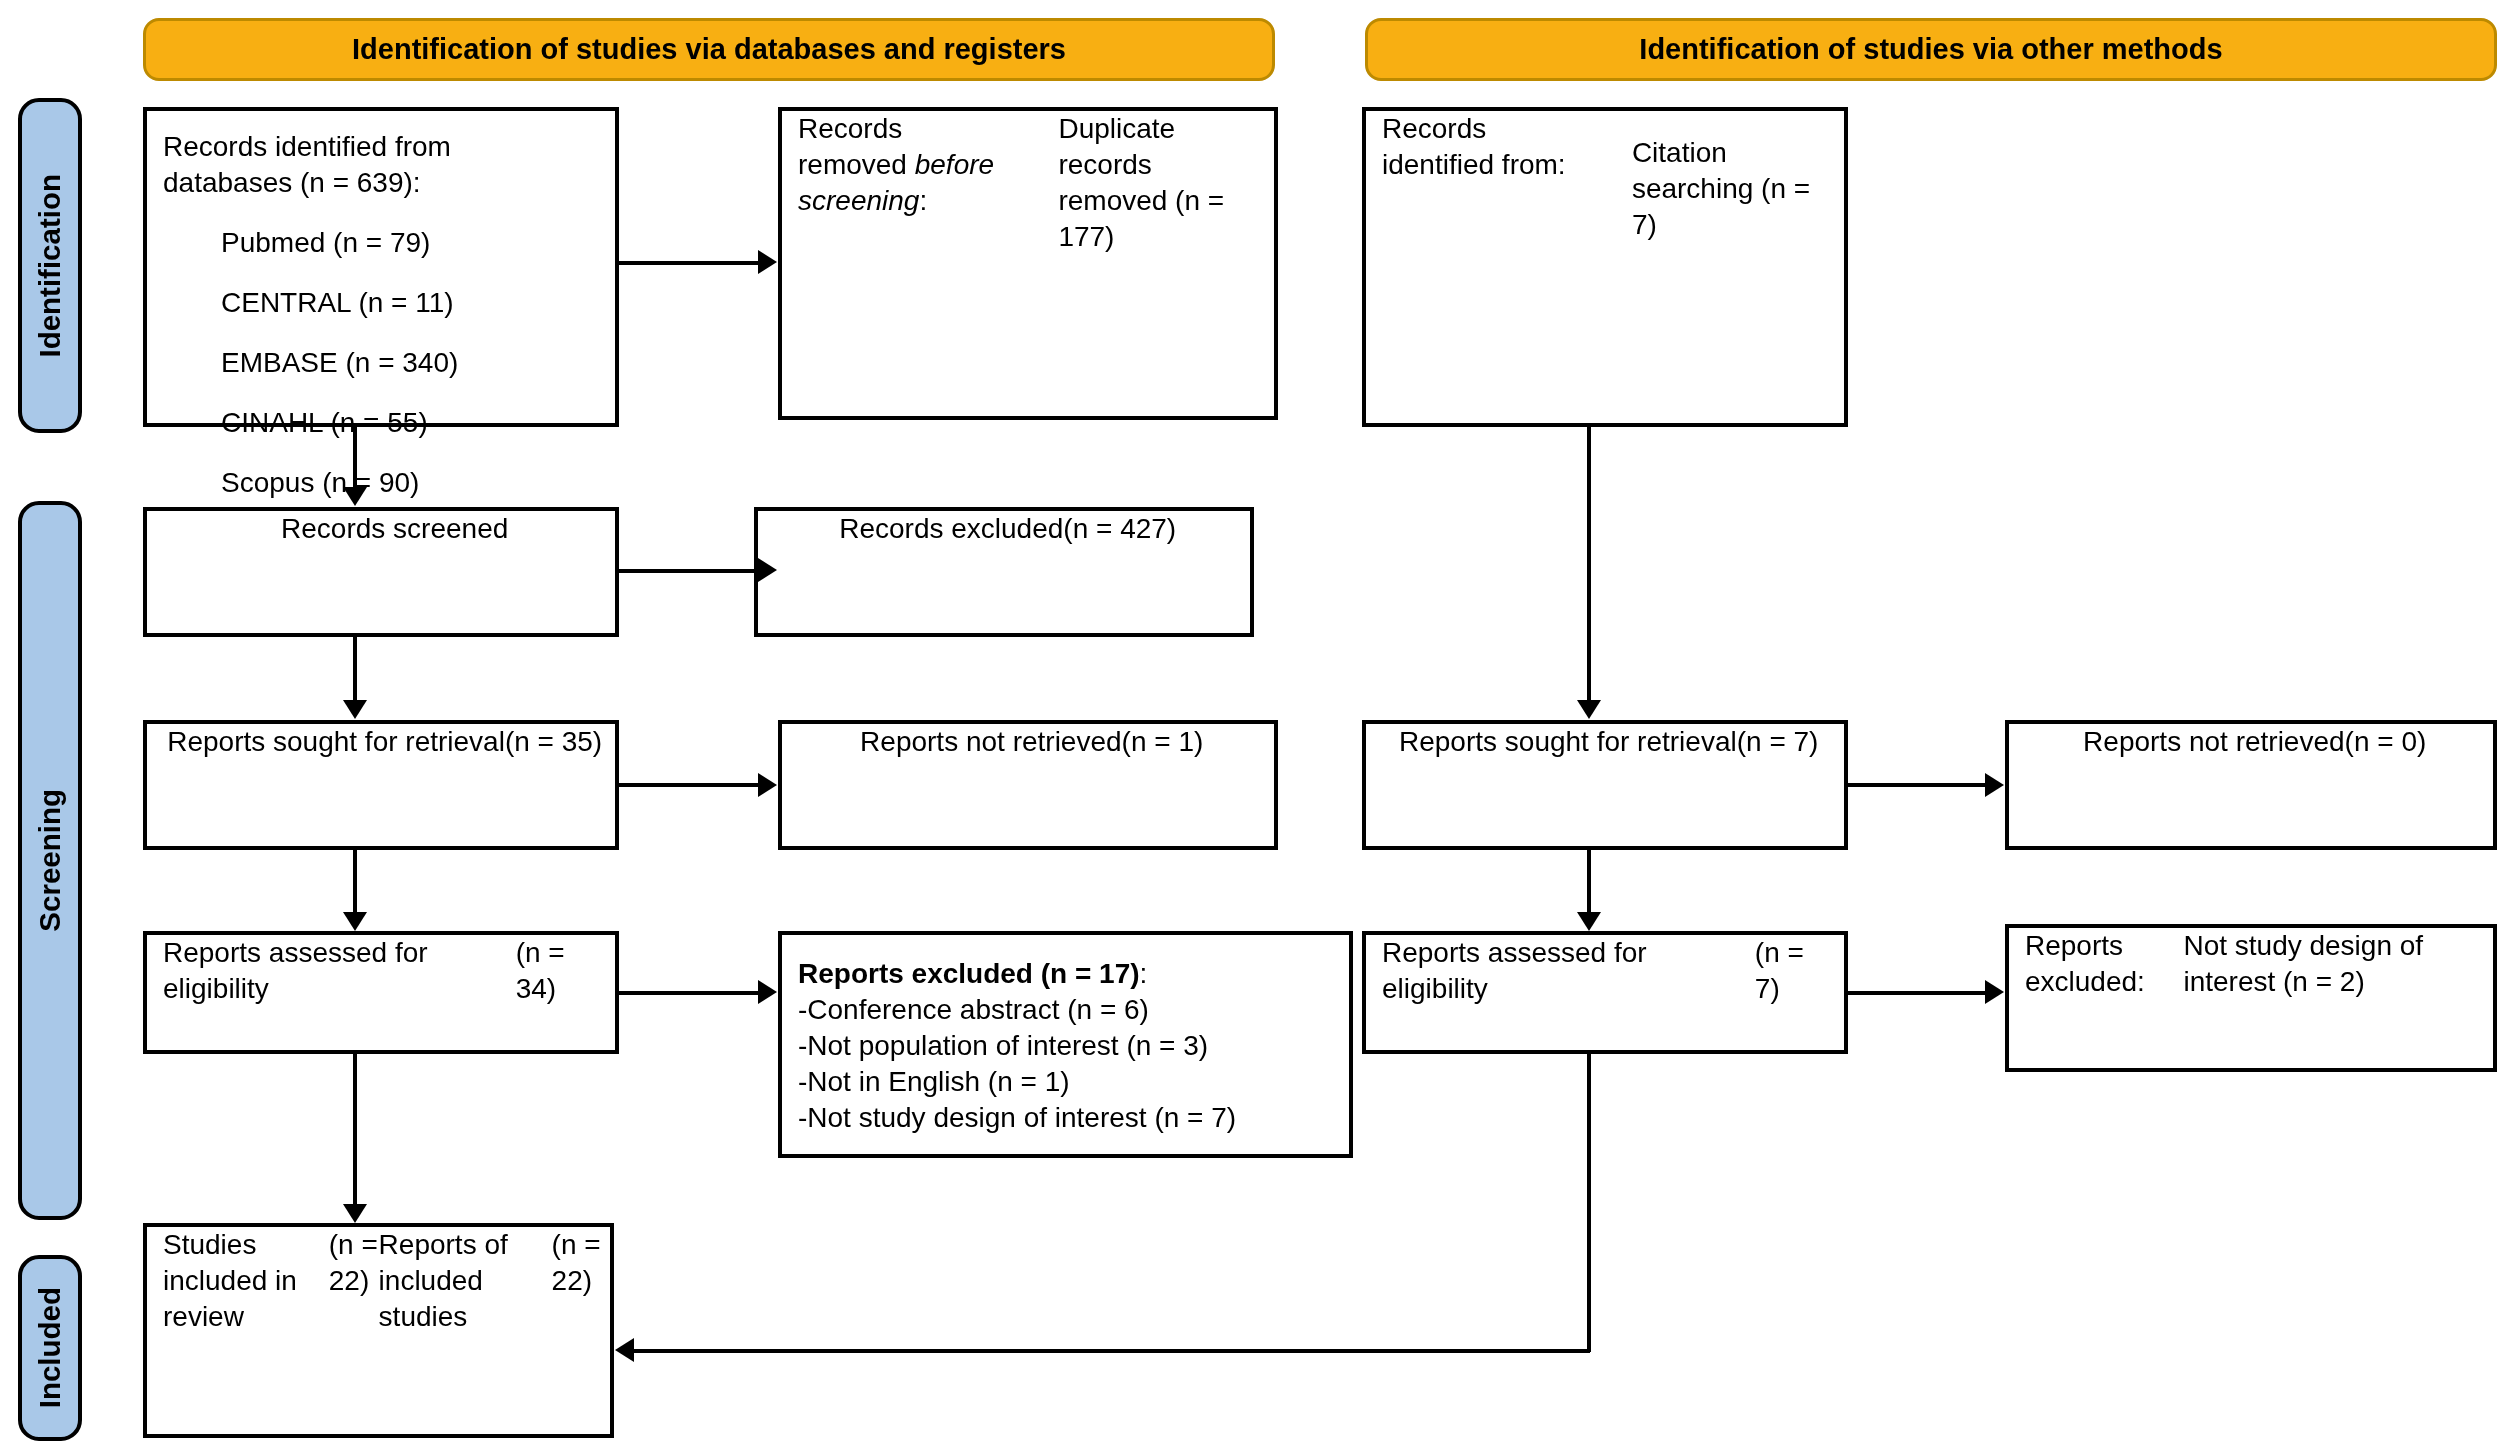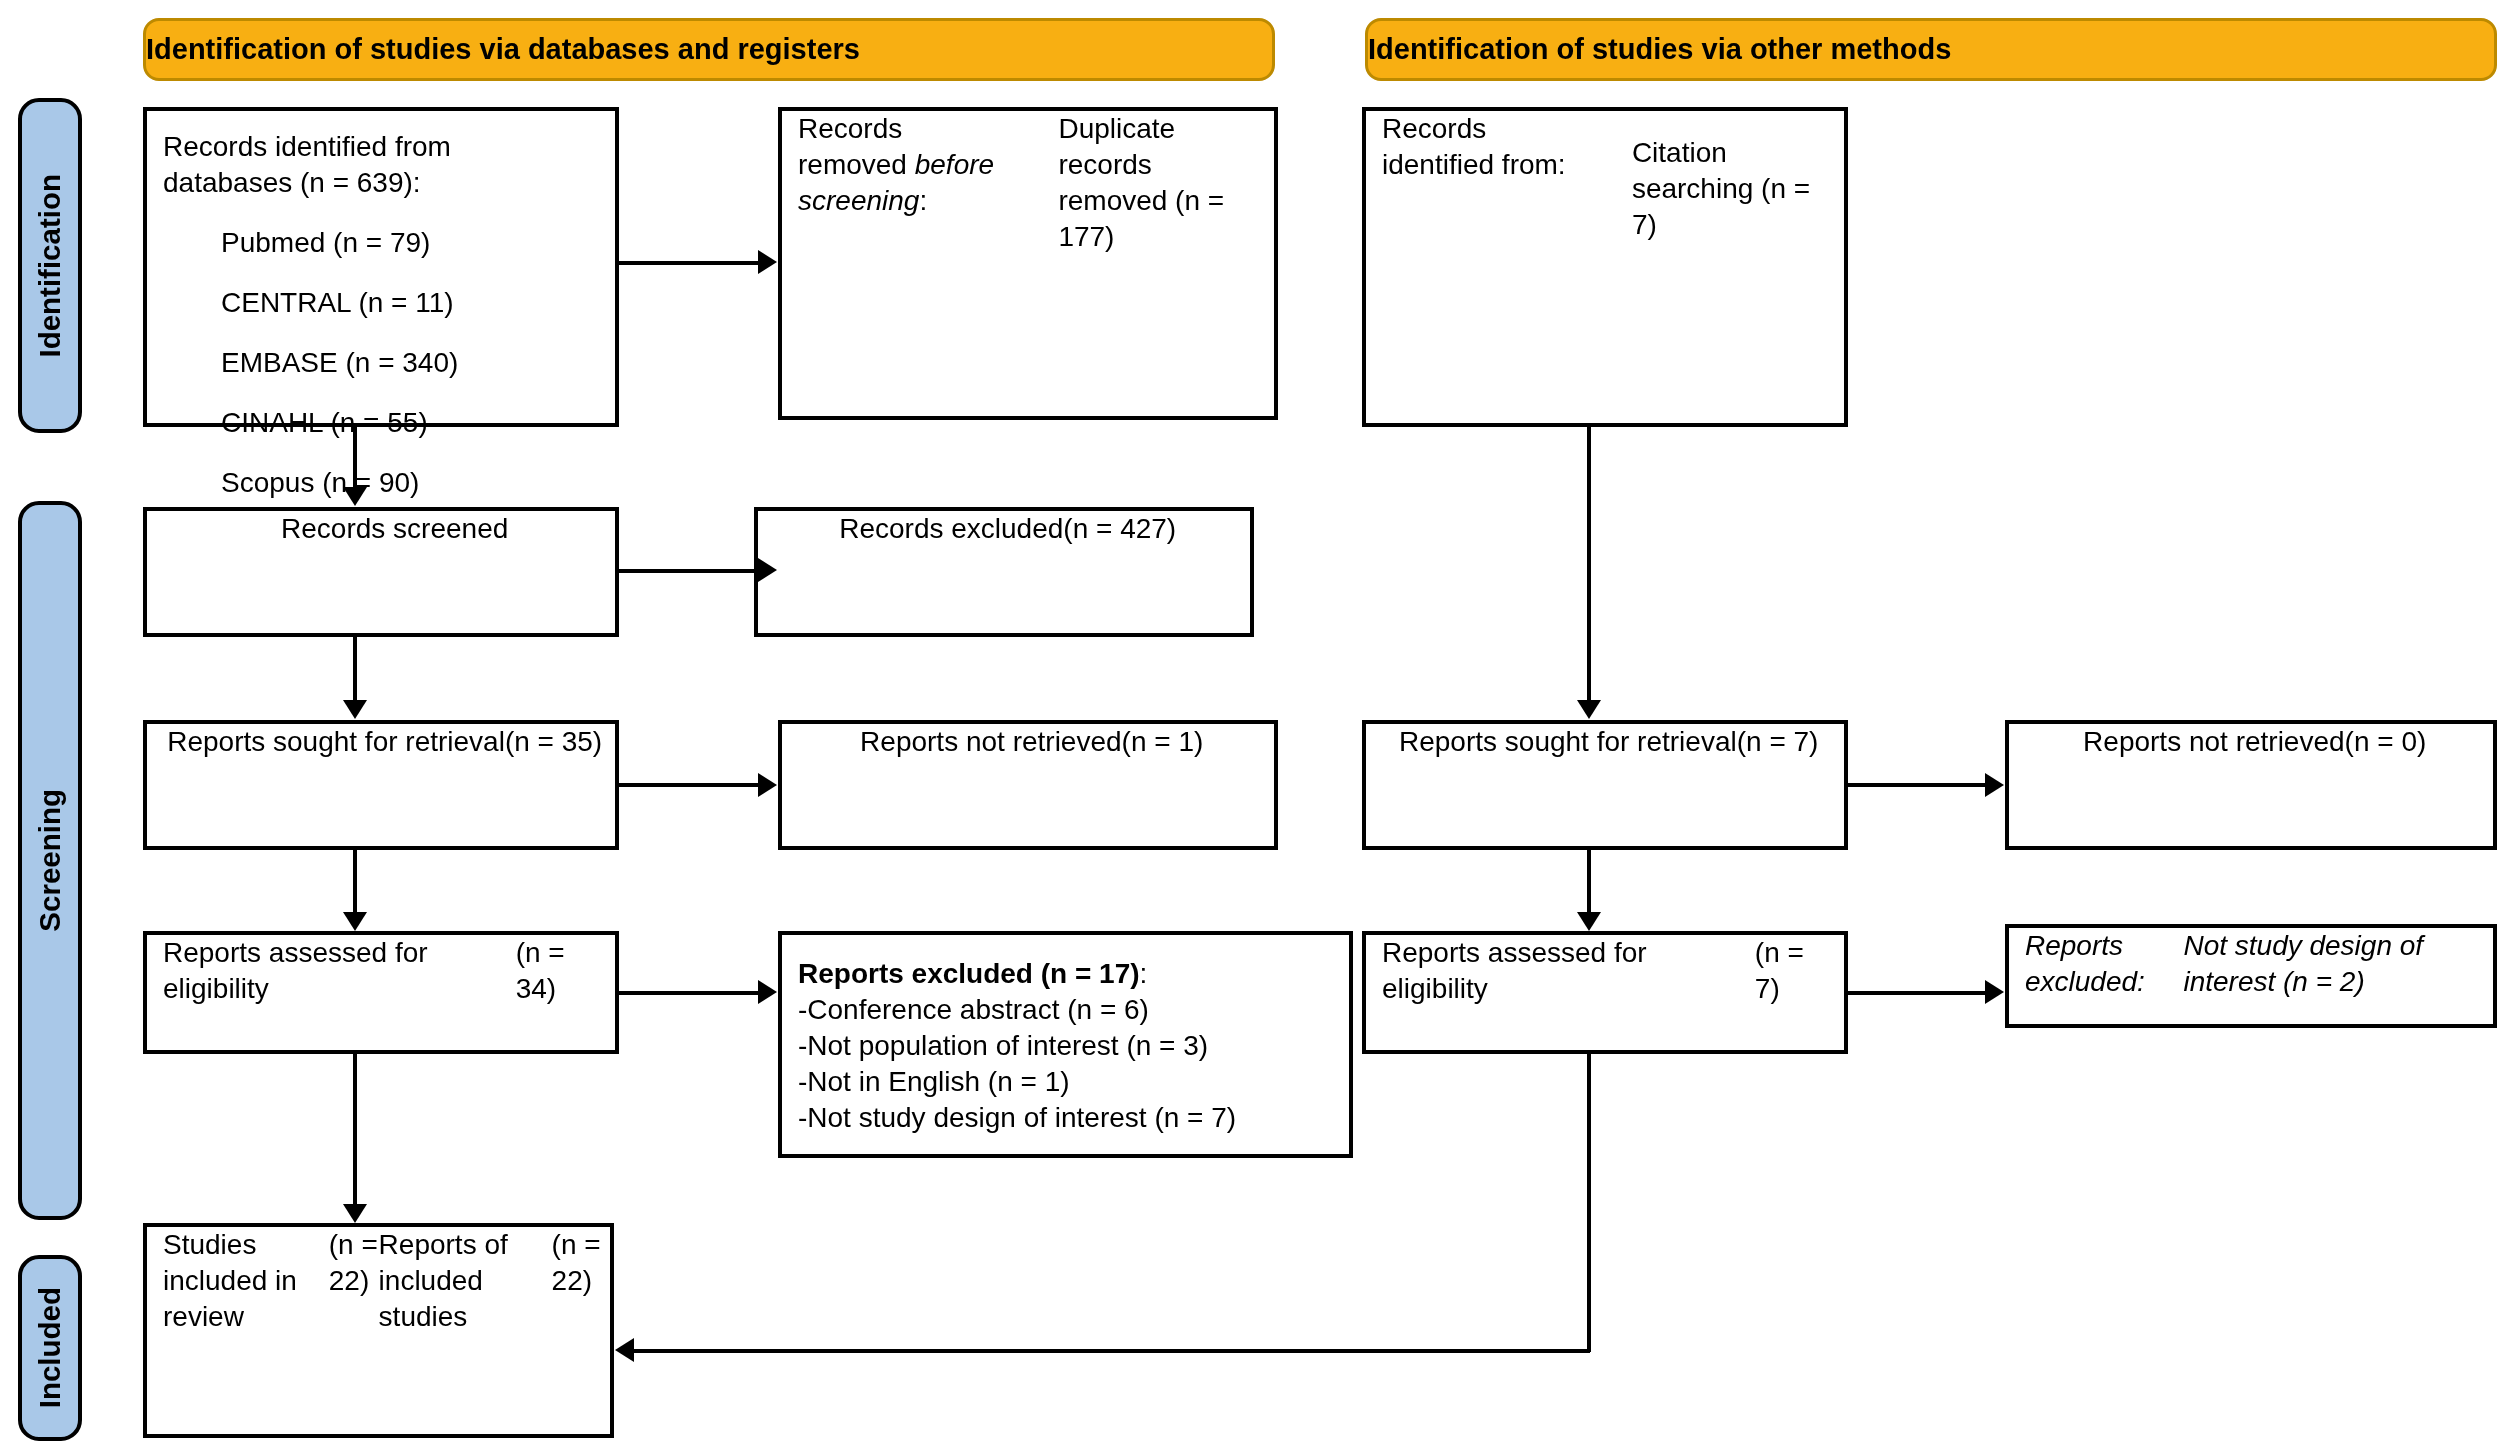--- a/index.html
+++ b/index.html
@@ -9,21 +9,21 @@
     --line-color:#000000;
   }
   html,body{margin:0;padding:0;background:#ffffff;}
   .canvas{
     position:relative;width:2512px;height:1457px;background:#ffffff;overflow:hidden;
     font-family:"Liberation Sans",sans-serif;color:#000;
   }
   .banner{
     position:absolute;height:63px;background:var(--banner-fill);
     border:3.1px solid var(--banner-border);border-radius:16px;box-sizing:border-box;
-    display:flex;align-items:center;
+    display:flex;align-items:center;justify-content:center;
     font-size:29px;font-weight:bold;text-align:center;
   }
   .stage{
     position:absolute;left:18.4px;width:64px;background:var(--stage-fill);
     border:4.9px solid #000;border-radius:21px;box-sizing:border-box;
     display:flex;align-items:center;justify-content:center;
   }
   .stage span{
     writing-mode:vertical-rl;transform:rotate(180deg);
     font-size:29.5px;font-weight:bold;white-space:nowrap;
@@ -120,21 +120,21 @@
     <div><span class="bold">Reports excluded (n = 17)</span><span>:</span></div>
     <div>-Conference abstract (n = 6)</div>
     <div>-Not population of interest (n = 3)</div>
     <div>-Not in English (n = 1)</div>
     <div>-Not study design of interest (n = 7)</div>
   </div>
   <div class="box vcenter" style="left:1362px;top:931px;width:486px;height:123px;">
     <div>Reports assessed for eligibility</div>
     <div>(n = 7)</div>
   </div>
-  <div class="box vcenter" style="left:2005px;top:924px;width:492px;height:104px;font-style:italic;">
+  <div class="box vcenter" style="left:2005px;top:924px;width:492px;height:148px;">
     <div>Reports excluded:</div>
     <div>Not study design of interest (n = 2)</div>
   </div>
 
   <div class="box vcenter" style="left:143px;top:1223px;width:471px;height:215px;">
     <div>Studies included in review</div>
     <div>(n = 22)</div>
     <div>Reports of included studies</div>
     <div>(n = 22)</div>
   </div>

